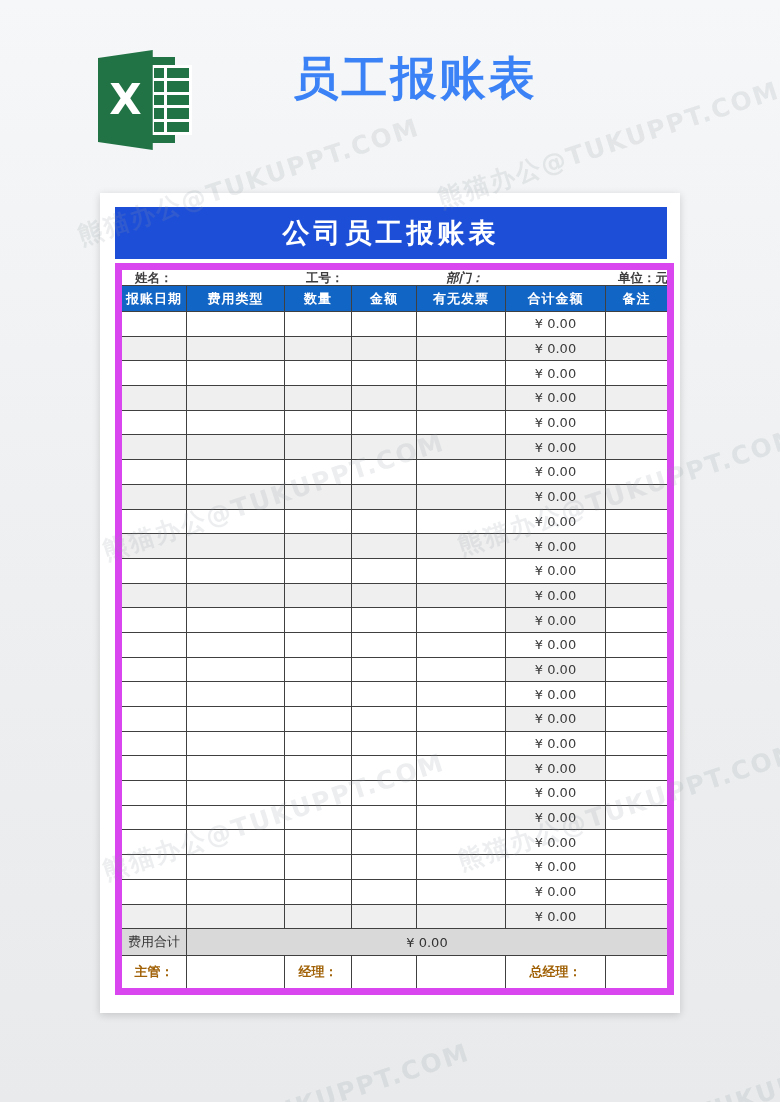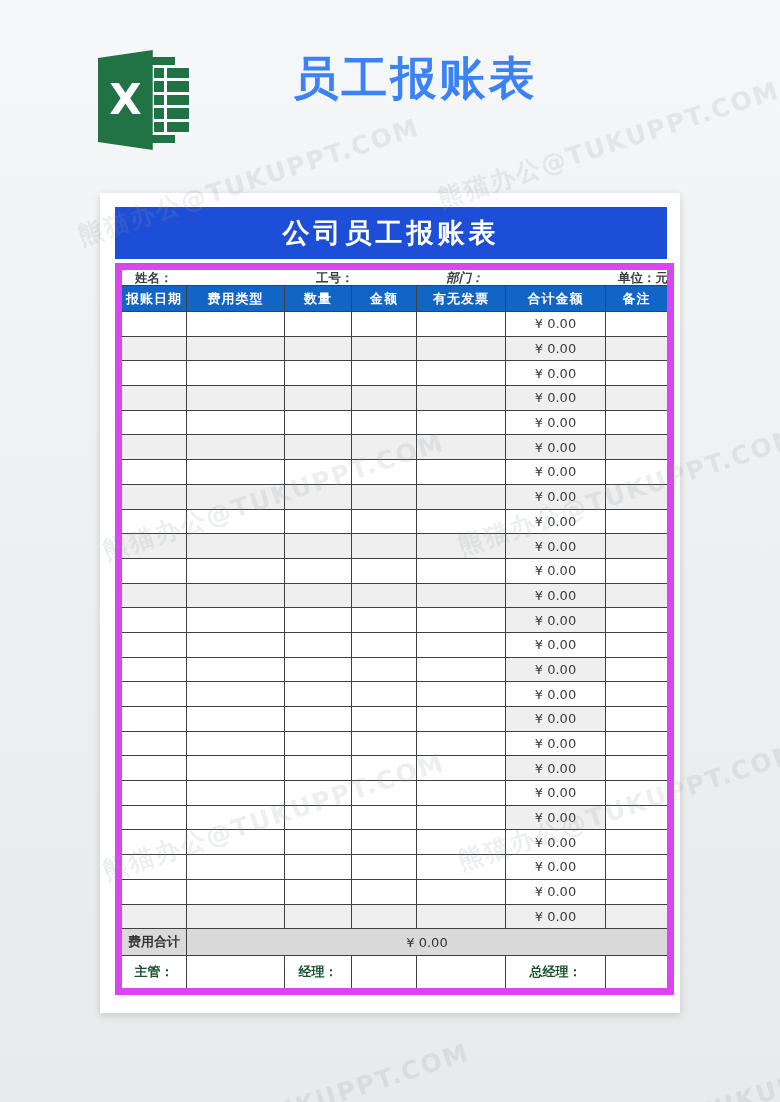--- a/index.html
+++ b/index.html
@@ -50,37 +50,37 @@
     position:absolute; left:15px; top:14px; width:552px; height:52px;
     background:#1d4ed8; color:#fff; display:flex; align-items:center; justify-content:center;
     font-size:27px; font-weight:800; letter-spacing:4px;
   }
   .sheet-wrap { position:absolute; left:15px; top:70px; width:552px; }
   table { width:552px; border-collapse:collapse; table-layout:fixed; border:7px solid #d946ef; }
   td,th { border:1px solid #404040; overflow:hidden; }
 
   tr.info-row td { height:19px; position:relative; }
   .info-row span { position:absolute; top:50%; transform:translateY(-50%); font-size:12.5px; font-weight:600; color:#3d3d3d; white-space:nowrap; }
-  .pos-name { left:13px; } .pos-id { left:194px; } .pos-dept { left:324px;font-style:italic; } .pos-unit { left:496px; }
+  .pos-name { left:13px; } .pos-id { left:184px; } .pos-dept { left:324px;font-style:italic; } .pos-unit { left:496px; }
 
   tr.head-row th {
     height:26px; background:#1165c4; color:#fff;
     font-size:13px; font-weight:700; text-align:center; letter-spacing:1px;
   }
 
   tr.data-row td { height:24.7px; background:#fff; }
   tr.data-row td.amount { text-align:center; font-size:13px; color:#3b3b3b; }
   tr.shade-full td { background:#efefef; }
   tr.shade-cell td.amount { background:#efefef; }
 
   tr.sum-row td { height:27px; background:#d9d9d9; font-size:13px; color:#333; }
-  td.sum-label { font-weight:700; text-align:center;margin-top:44px; }
+  td.sum-label { font-weight:400; text-align:center;margin-top:44px; }
   td.sum-value { text-align:center; }
 
-  tr.sign-row td { height:36px; font-size:13px; font-weight:700; color:#14532d; text-align:center; background:#fff; }
+  tr.sign-row td { height:36px; font-size:13px; font-weight:700; color:#a16207; text-align:center; background:#fff; }
 </style>
 </head>
 <body>
 
 <div class="wm" style="left:430px; top:128px;">熊猫办公@TUKUPPT.COM</div>
 <div class="wm" style="left:70px;  top:165px;">熊猫办公@TUKUPPT.COM</div>
 <div class="wm" style="left:95px;  top:480px;">熊猫办公@TUKUPPT.COM</div>
 <div class="wm" style="left:450px; top:475px;">熊猫办公@TUKUPPT.COM</div>
 <div class="wm" style="left:95px;  top:800px;">熊猫办公@TUKUPPT.COM</div>
 <div class="wm" style="left:450px; top:790px;">熊猫办公@TUKUPPT.COM</div>

